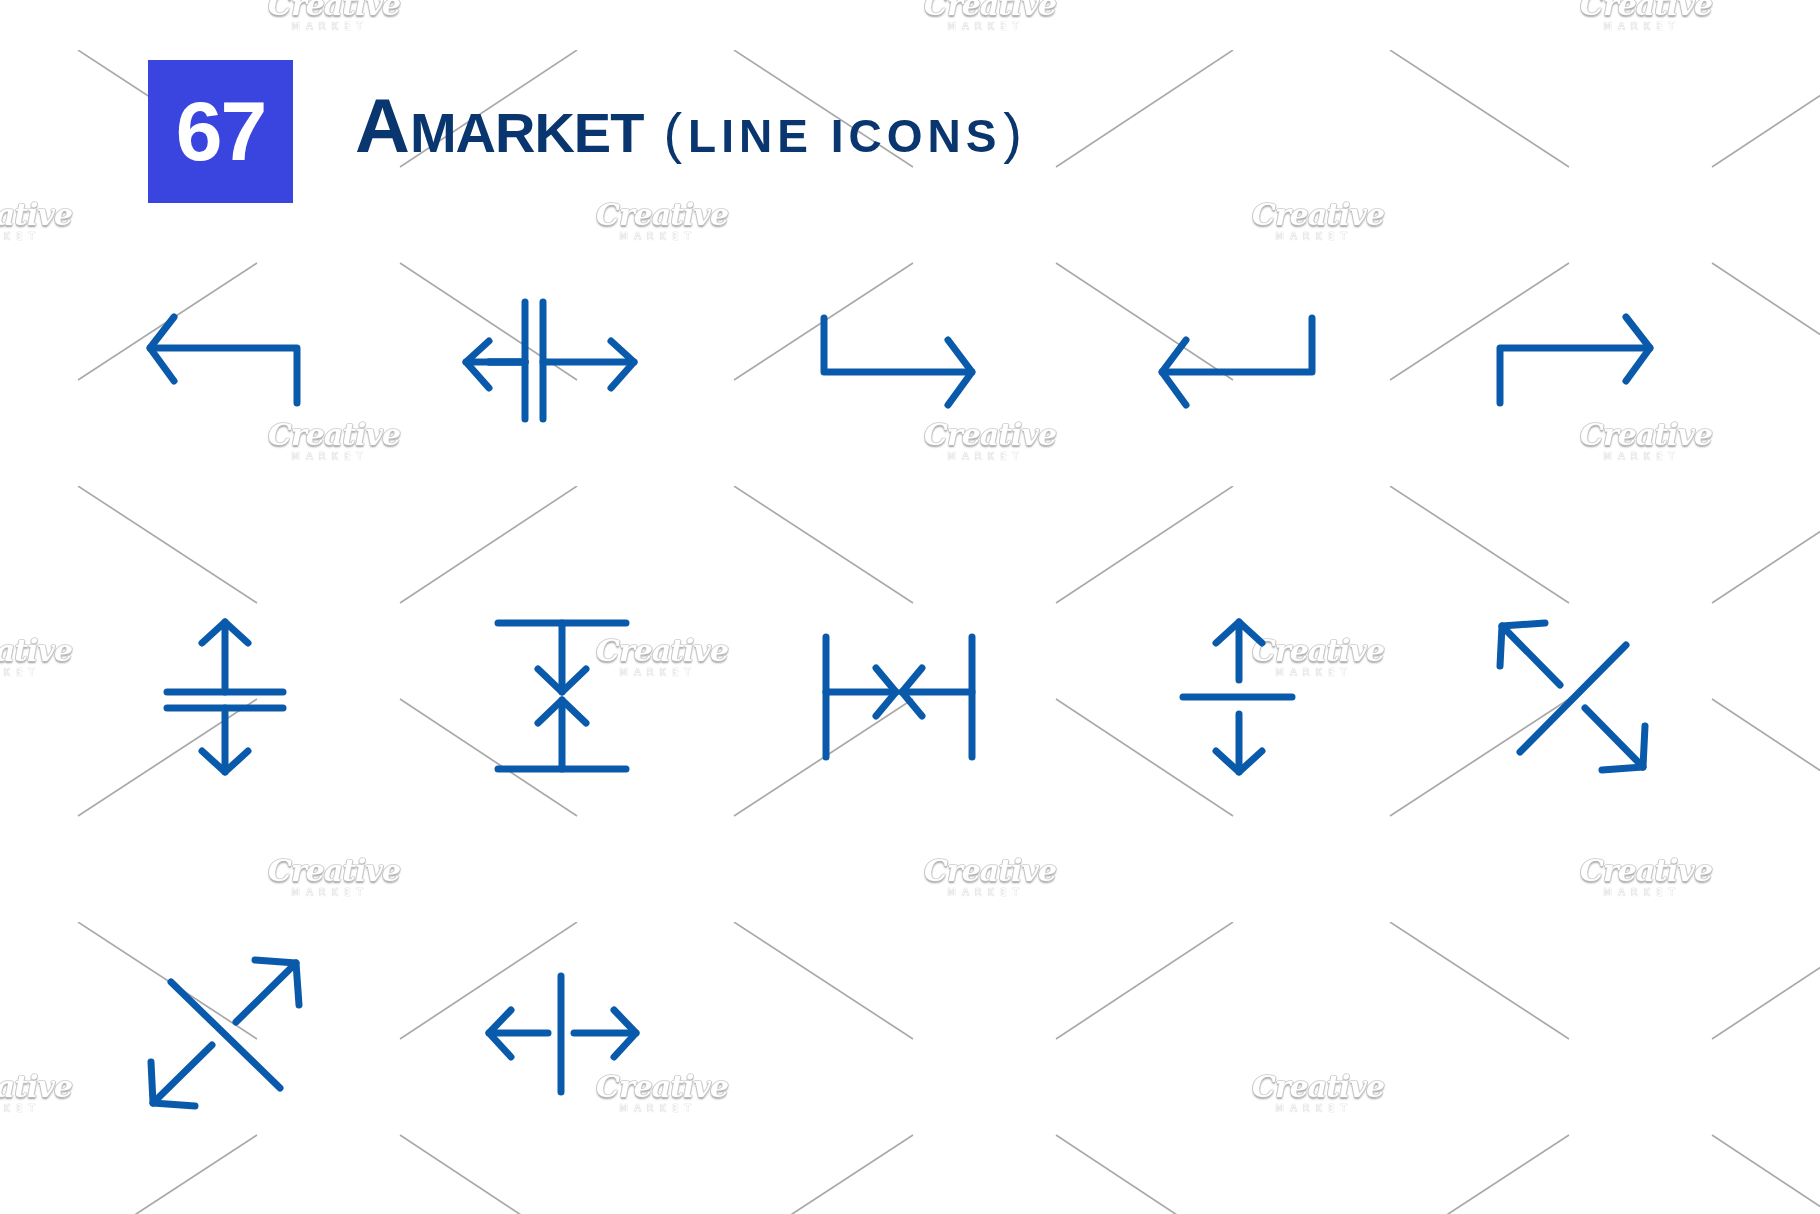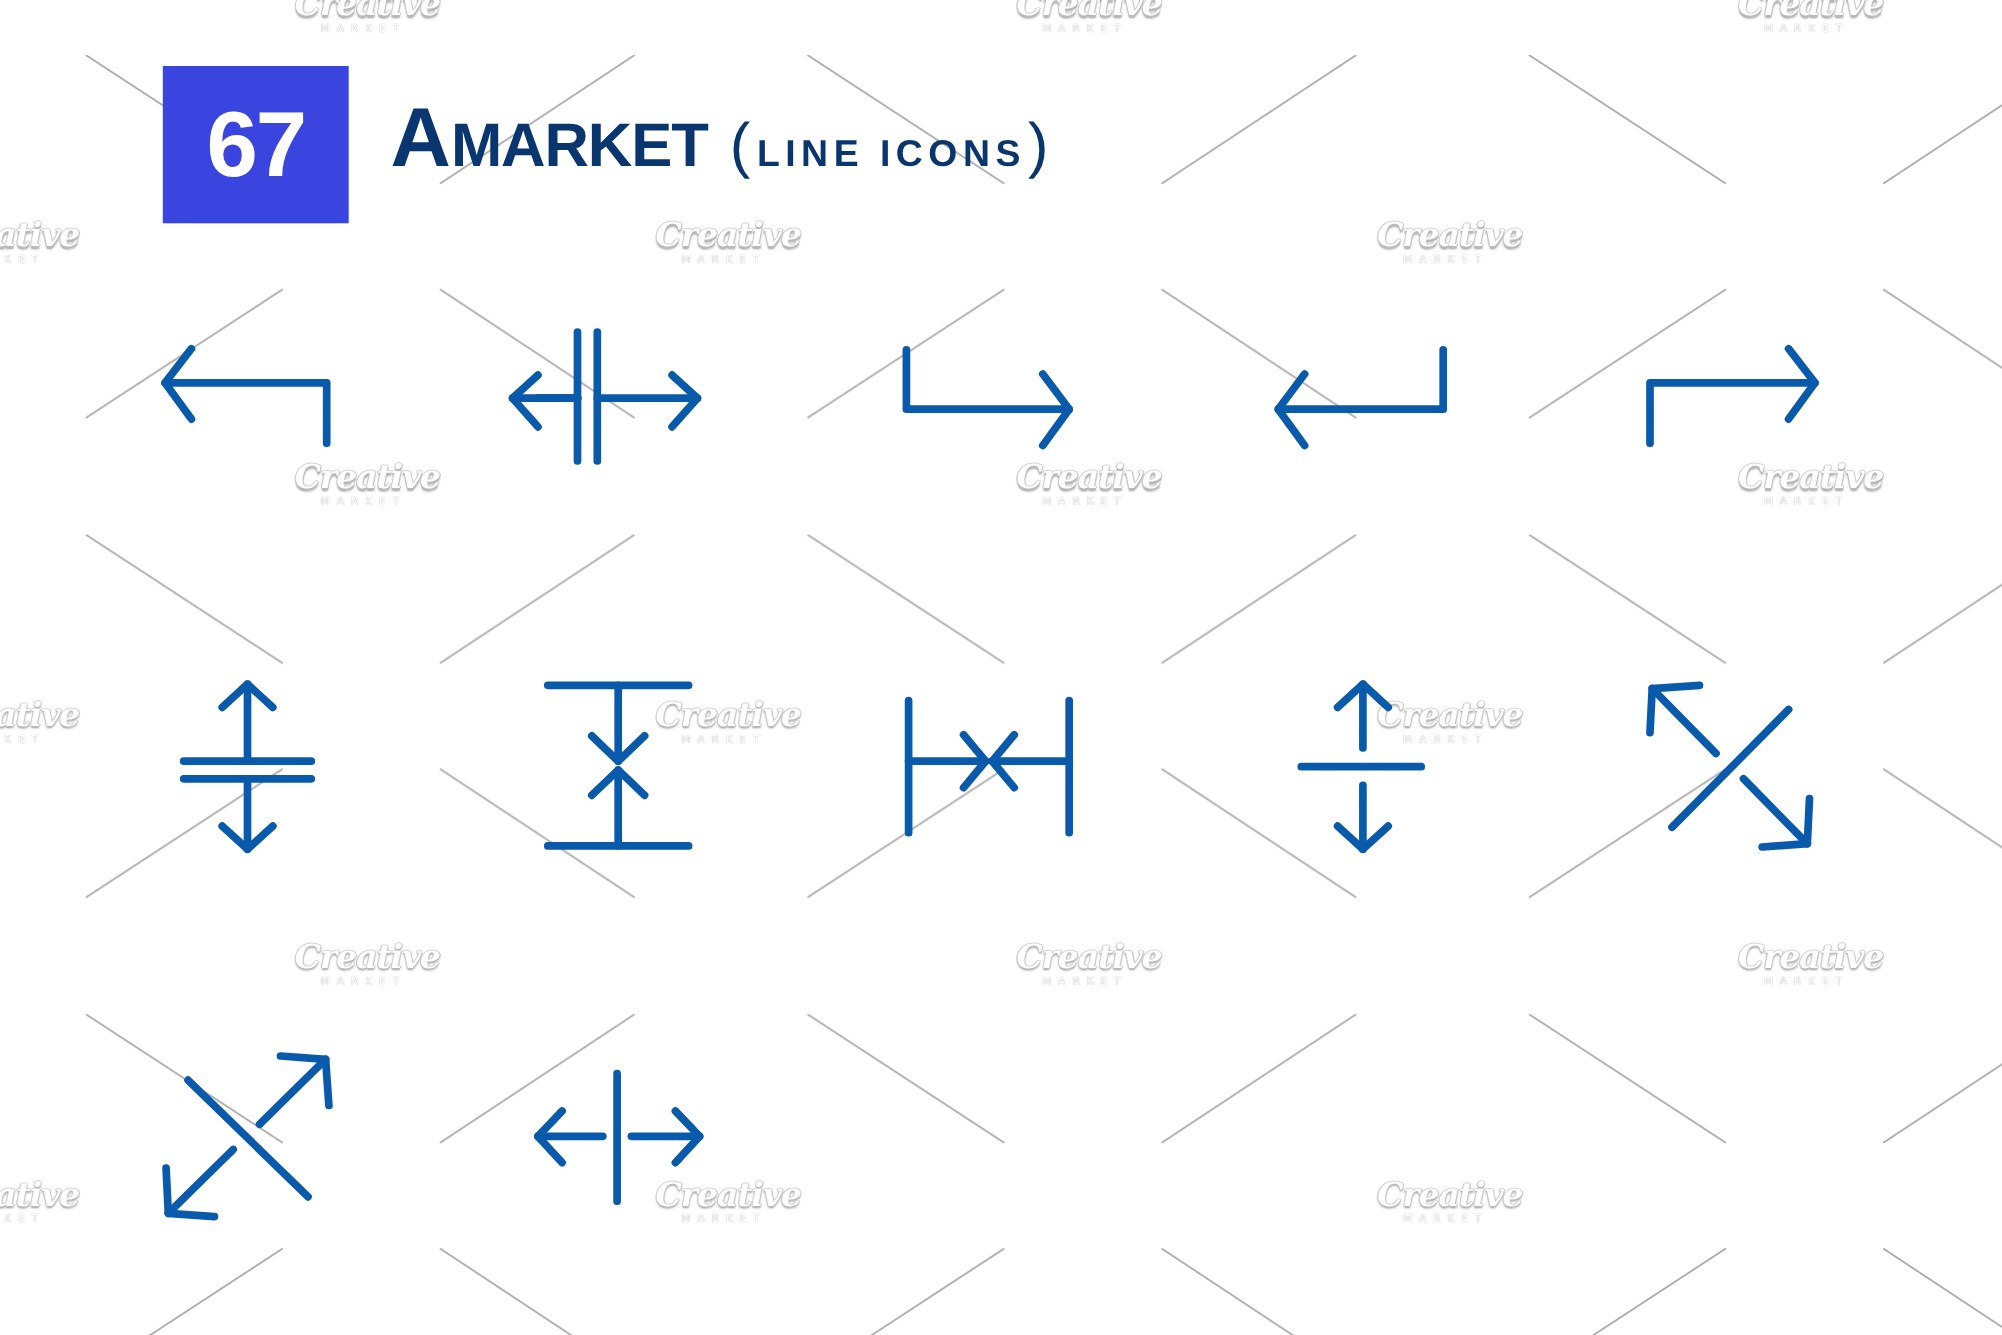--- a/index.html
+++ b/index.html
@@ -21,35 +21,35 @@
     font-family: "DejaVu Serif", serif; font-style: italic; font-weight: bold;
     font-size: 30px; line-height: 30px; letter-spacing: -1px; display: block;
   }
   .wm .wm-sub {
     font-family: "DejaVu Sans", sans-serif; font-size: 10px; letter-spacing: 6px;
     display: block; color: #ffffff; margin-top: 1px;
     text-shadow: 0 0 1px #8f8f8f;
     text-align: center;
   }
   .badge {
-    position: absolute; left: 148px; top: 60px; width: 169px; height: 143px;
+    position: absolute; left: 148px; top: 60px; width: 145px; height: 143px;
     background: #3a45e0; color: #ffffff;
     display: flex; align-items: center; justify-content: center;
     font-family: "Liberation Sans", sans-serif; font-weight: bold;
     font-size: 84px; letter-spacing: -2px;
   }
   .title {
     position: absolute; left: 355px; top: 88px; color: #0a3670;
     font-family: "Liberation Sans", sans-serif; font-weight: bold;
     white-space: nowrap; display: flex; align-items: baseline;
   }
   .title .t-first { font-size: 76px; line-height: 76px; }
   .title .t-rest { font-size: 56px; line-height: 76px; letter-spacing: -1px; }
   .title .t-paren { font-size: 56px; line-height: 76px; font-weight: normal; margin-left: 20px; }
-  .title .t-sub { font-size: 34px; line-height: 76px; letter-spacing: 5px; margin: 0 2px 0 6px; }
+  .title .t-sub { font-size: 46px; line-height: 76px; letter-spacing: 5px; margin: 0 2px 0 6px; }
   .title .t-paren-close { font-size: 56px; line-height: 76px; font-weight: normal; }
   svg .ico { fill: none; stroke: #0a5aab; stroke-width: 7; stroke-linecap: round; stroke-linejoin: round; }
   svg .pat { stroke: #a9a9a9; stroke-width: 1.6; }
 </style>
 </head>
 <body>
 
 <svg id="bg-pattern" width="1820" height="1214" viewBox="0 0 1820 1214">
   <defs>
     <pattern id="diag" x="0" y="0" width="656" height="436" patternUnits="userSpaceOnUse" patternTransform="translate(0,50)">

